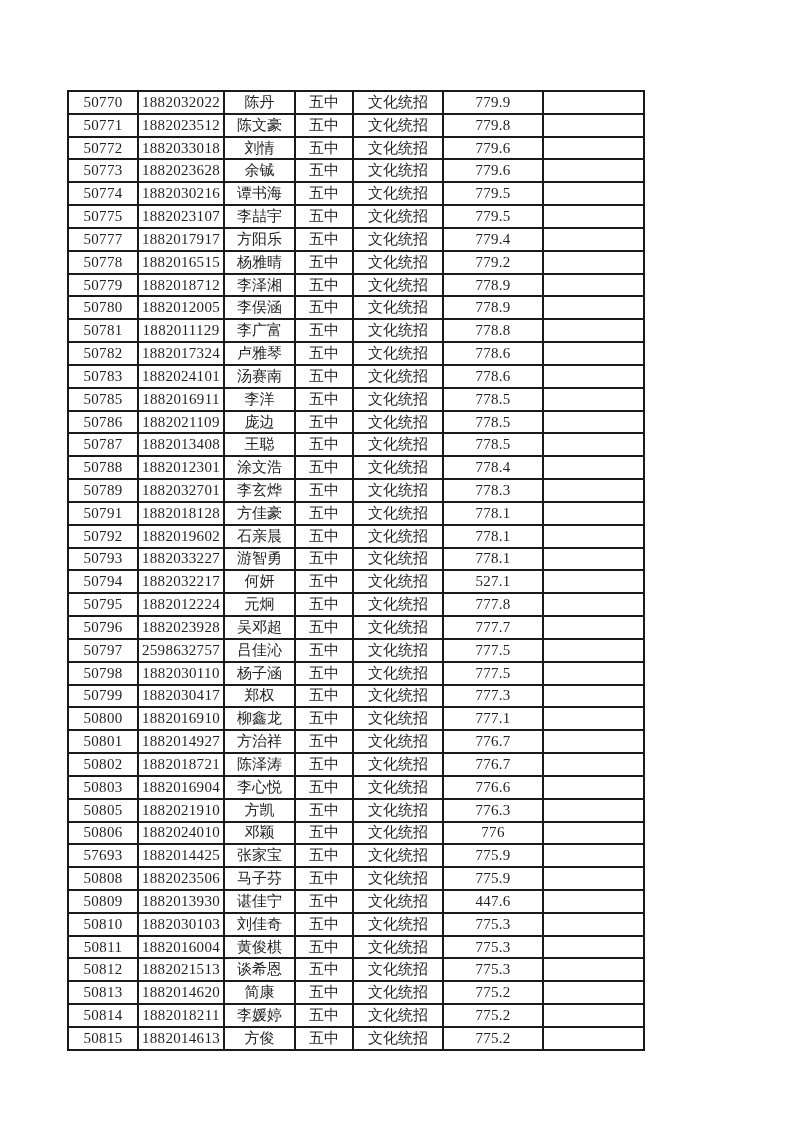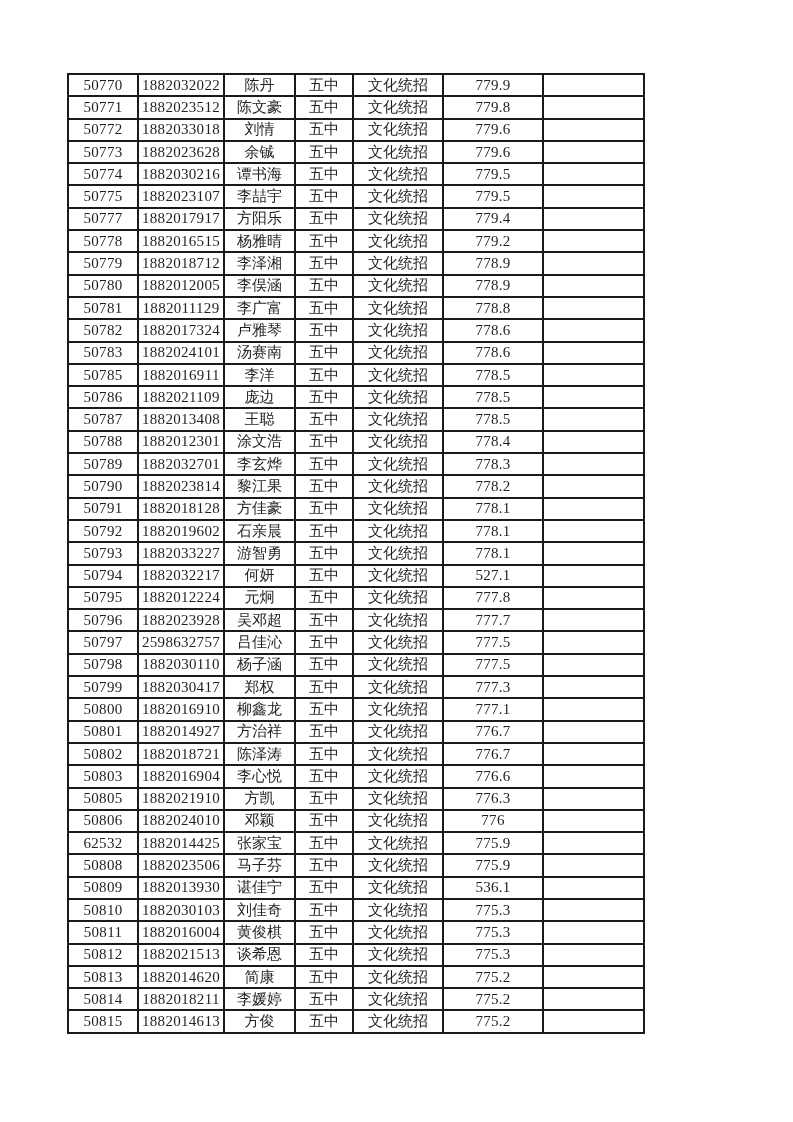--- a/index.html
+++ b/index.html
@@ -10,21 +10,21 @@
   *{margin:0;padding:0;box-sizing:border-box;}
   html,body{width:793px;height:1122px;background:var(--bg);overflow:hidden;}
   body{font-family:"Liberation Serif","DejaVu Serif",serif;color:var(--text);}
   .page{
     position:relative;
     width:793px;height:1122px;
     background:var(--bg);
   }
   table.score-table{
     position:absolute;
-    left:67px;top:73px;
+    left:67px;top:90px;
     width:576px;height:961px;
     border-collapse:collapse;
     table-layout:fixed;
   }
   table.score-table td{
     border:2px solid var(--border);
     text-align:center;
     vertical-align:middle;
     font-size:15px;
     line-height:1;
@@ -231,29 +231,20 @@
   <tr>
     <td class="num">50789</td>
     <td class="num">1882032701</td>
     <td>李玄烨</td>
     <td>五中</td>
     <td>文化统招</td>
     <td class="num">778.3</td>
     <td></td>
   </tr>
 
-  <tr>
-    <td class="num">50790</td>
-    <td class="num">1882023814</td>
-    <td>黎江果</td>
-    <td>五中</td>
-    <td>文化统招</td>
-    <td class="num">778.2</td>
-    <td></td>
-  </tr>
 
   <tr>
     <td class="num">50791</td>
     <td class="num">1882018128</td>
     <td>方佳豪</td>
     <td>五中</td>
     <td>文化统招</td>
     <td class="num">778.1</td>
     <td></td>
   </tr>
@@ -393,21 +384,21 @@
     <td class="num">50806</td>
     <td class="num">1882024010</td>
     <td>邓颖</td>
     <td>五中</td>
     <td>文化统招</td>
     <td class="num">776</td>
     <td></td>
   </tr>
 
   <tr>
-    <td class="num">62532</td>
+    <td class="num">57693</td>
     <td class="num">1882014425</td>
     <td>张家宝</td>
     <td>五中</td>
     <td>文化统招</td>
     <td class="num">775.9</td>
     <td></td>
   </tr>
 
   <tr>
     <td class="num">50808</td>
@@ -418,21 +409,21 @@
     <td class="num">775.9</td>
     <td></td>
   </tr>
 
   <tr>
     <td class="num">50809</td>
     <td class="num">1882013930</td>
     <td>谌佳宁</td>
     <td>五中</td>
     <td>文化统招</td>
-    <td class="num">536.1</td>
+    <td class="num">447.6</td>
     <td></td>
   </tr>
 
   <tr>
     <td class="num">50810</td>
     <td class="num">1882030103</td>
     <td>刘佳奇</td>
     <td>五中</td>
     <td>文化统招</td>
     <td class="num">775.3</td>

